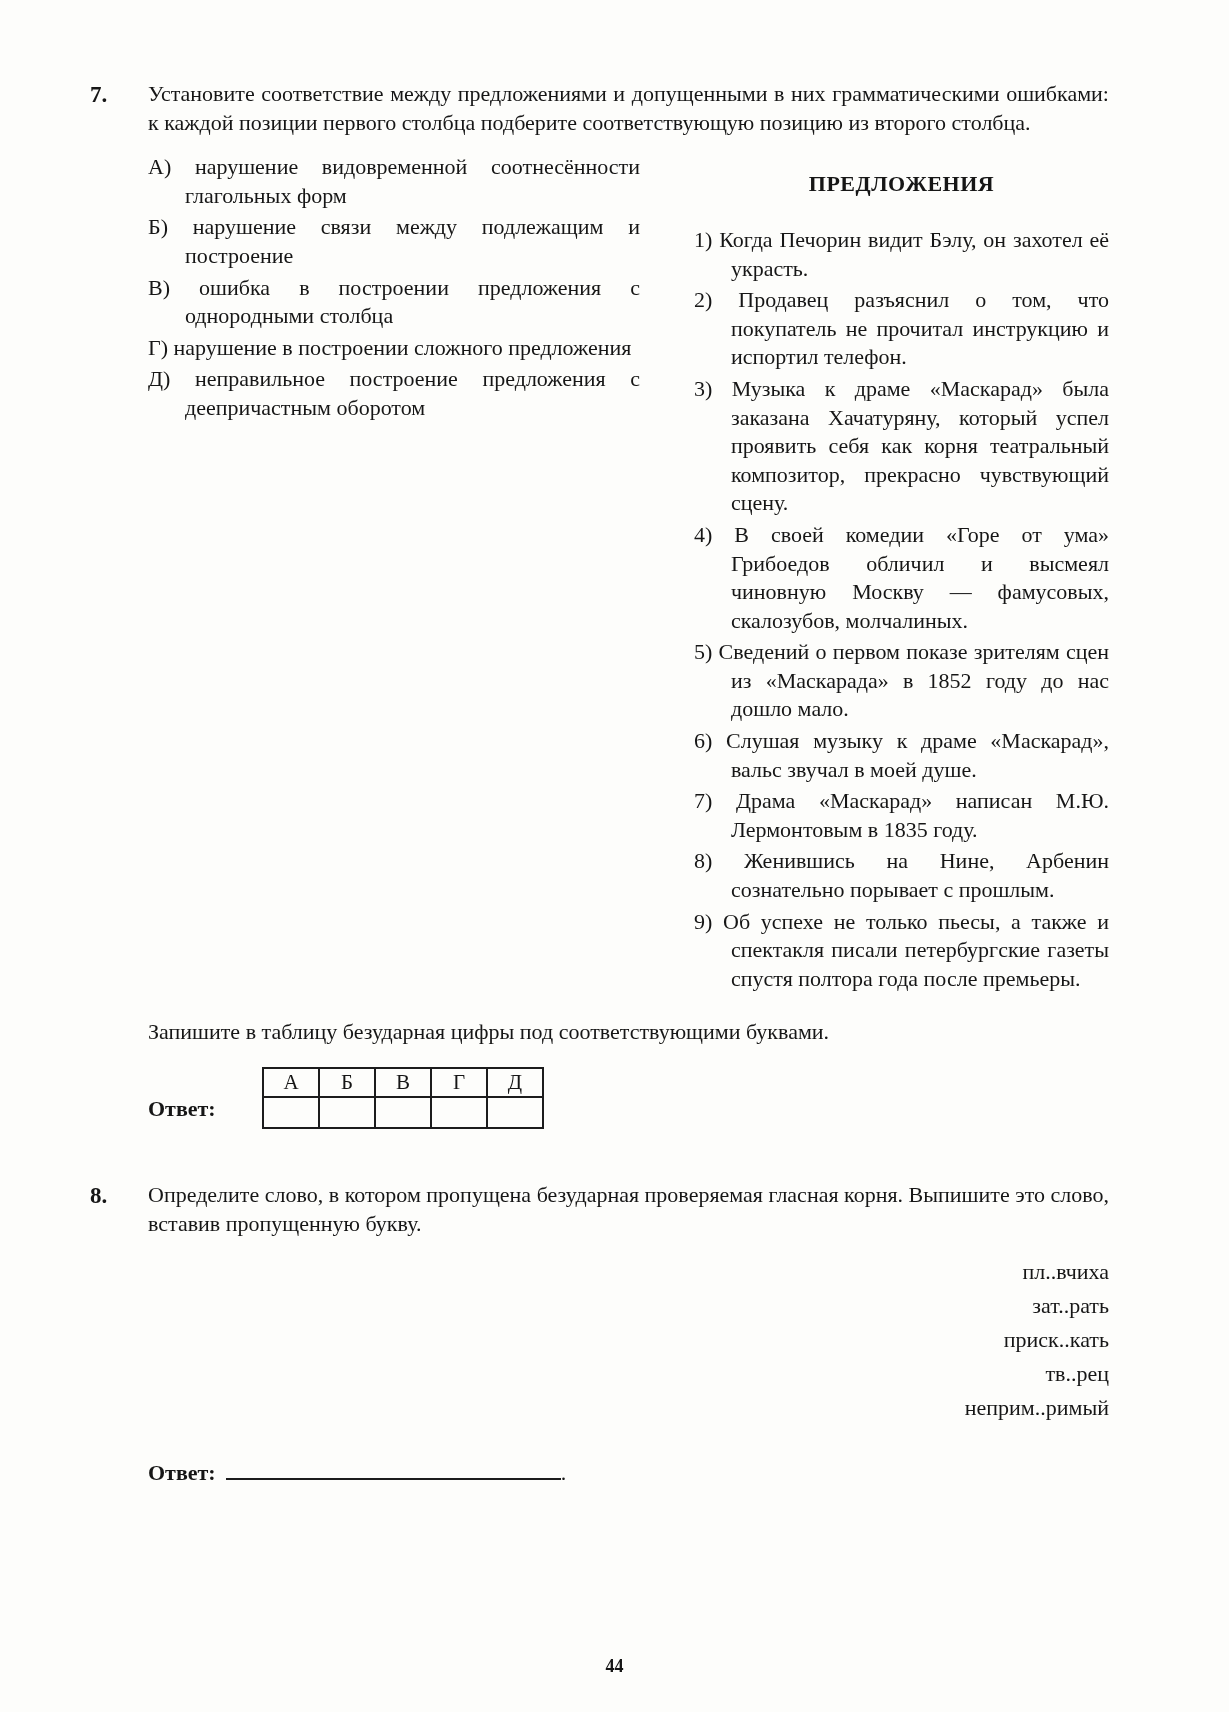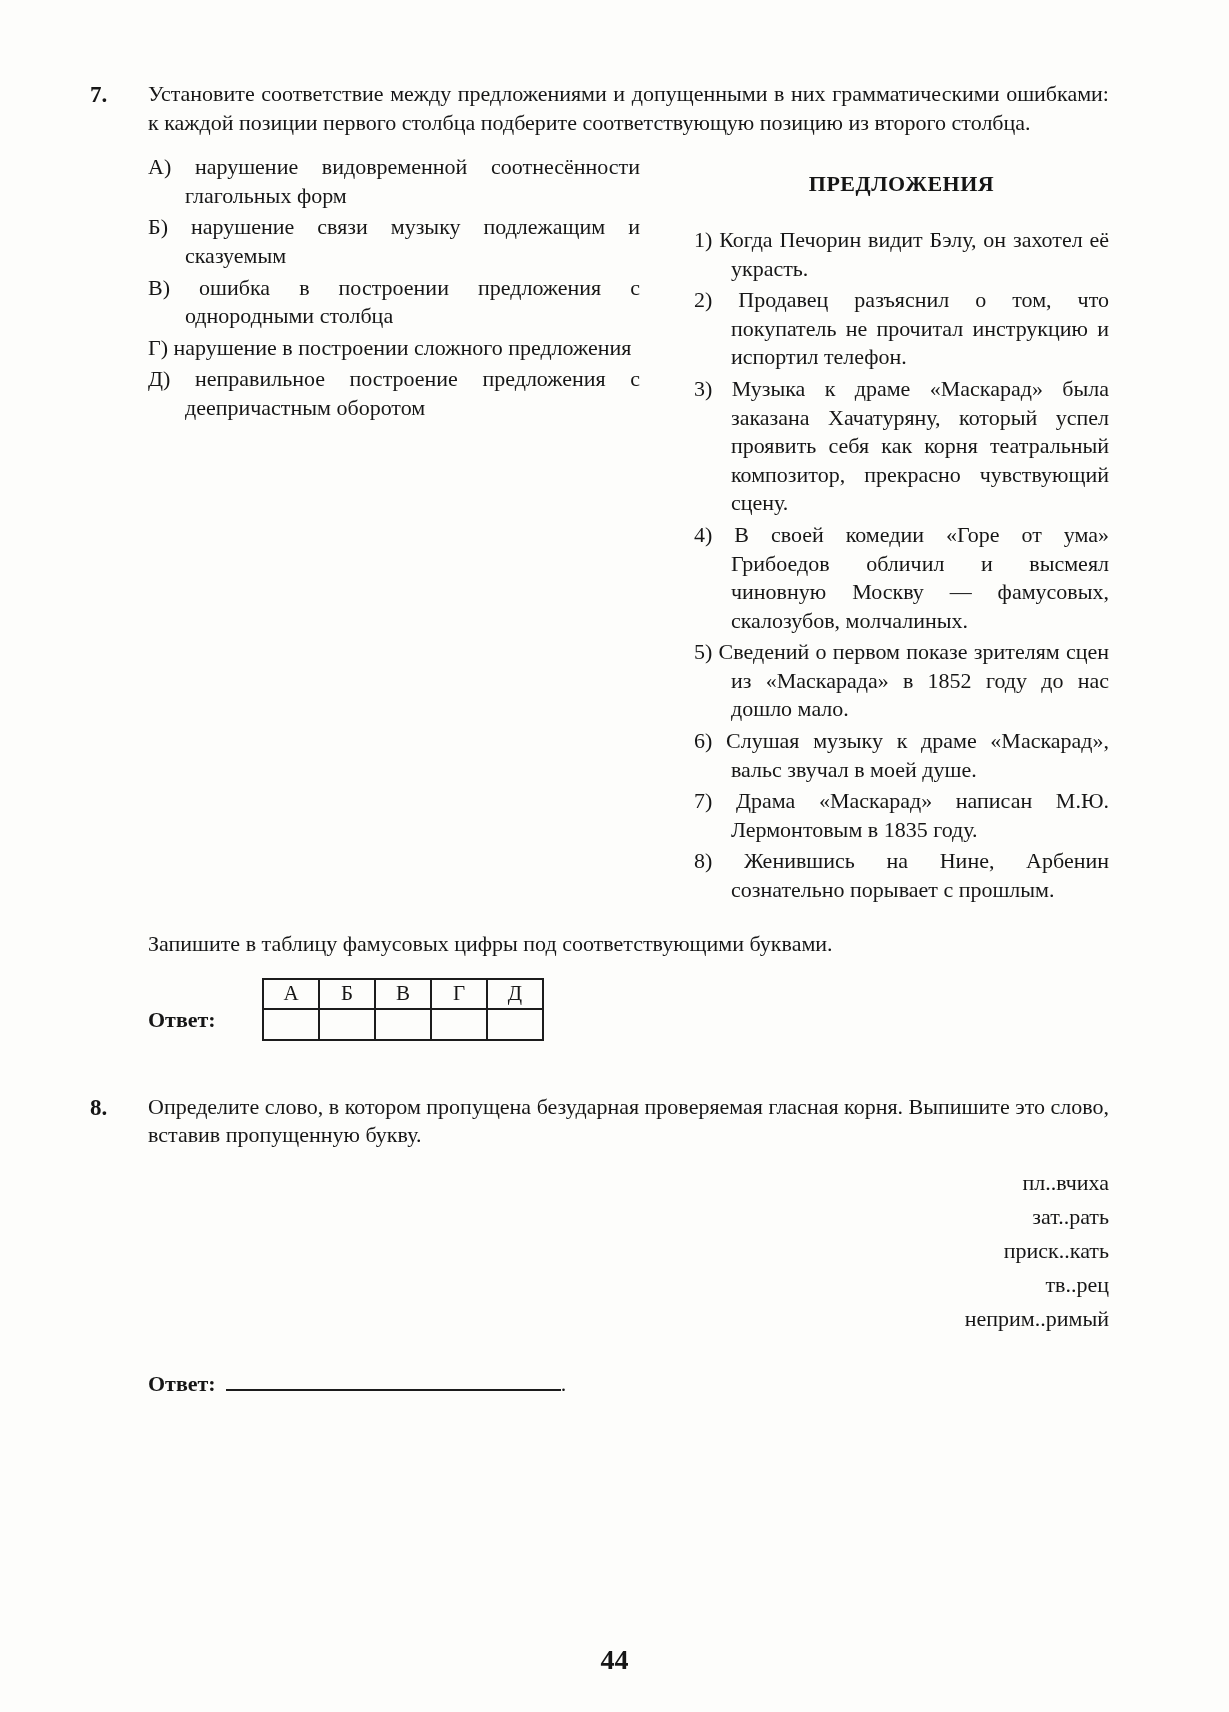--- a/index.html
+++ b/index.html
@@ -97,57 +97,58 @@
     height: 0.9em;
     vertical-align: baseline;
   }
   .page-num {
     position: absolute;
     bottom: 34px;
     left: 0;
     width: 100%;
     text-align: center;
     font-weight: bold;
-    font-size: 28px;
+    font-size: 18px;
   }
 </style>
 </head>
 <body>
 
 <div class="page">
   <div class="content">
 
     <section class="question">
       <div class="qnum">7.</div>
       <div class="qbody">
         <p class="prompt">Установите соответствие между предложениями и допущенными в них грамматическими ошибками: к каждой позиции первого столбца подберите соответствующую позицию из второго столбца.</p>
 
         <div class="match">
           <div class="col left">
             <div class="item"><span>А)</span> <span>нарушение видовременной соотнесённости глагольных форм</span></div>
-            <div class="item"><span>Б)</span> <span>нарушение связи музыку подлежащим и сказуемым</span></div>
+            <div class="item"><span>Б)</span> <span>нарушение связи между подлежащим и построение</span></div>
             <div class="item"><span>В)</span> <span>ошибка в построении предложения с однородными столбца</span></div>
             <div class="item"><span>Г)</span> <span>нарушение в построении сложного предложения</span></div>
             <div class="item"><span>Д)</span> <span>неправильное построение предложения с деепричастным оборотом</span></div>
           </div>
 
           <div class="col right">
             <div class="col-header">ПРЕДЛОЖЕНИЯ</div>
             <div class="item"><span>1)</span> <span>Когда Печорин видит Бэлу, он захотел её украсть.</span></div>
             <div class="item"><span>2)</span> <span>Продавец разъяснил о том, что покупатель не прочитал инструкцию и испортил телефон.</span></div>
             <div class="item"><span>3)</span> <span>Музыка к драме «Маскарад» была заказана Хачатуряну, который успел проявить себя как корня театральный композитор, прекрасно чувствующий сцену.</span></div>
             <div class="item"><span>4)</span> <span>В своей комедии «Горе от ума» Грибоедов обличил и высмеял чиновную Москву — фамусовых, скалозубов, молчалиных.</span></div>
             <div class="item"><span>5)</span> <span>Сведений о первом показе зрителям сцен из «Маскарада» в 1852 году до нас дошло мало.</span></div>
             <div class="item"><span>6)</span> <span>Слушая музыку к драме «Маскарад», вальс звучал в моей душе.</span></div>
             <div class="item"><span>7)</span> <span>Драма «Маскарад» написан М.Ю. Лермонтовым в 1835 году.</span></div>
             <div class="item"><span>8)</span> <span>Женившись на Нине, Арбенин сознательно порывает с прошлым.</span></div>
+            <div class="item"><span>9)</span> <span>Об успехе не только пьесы, а также и спектакля писали петербургские газеты спустя полтора года после премьеры.</span></div>
           </div>
         </div>
 
-        <p class="instruction">Запишите в таблицу фамусовых цифры под соответствующими буквами.</p>
+        <p class="instruction">Запишите в таблицу безударная цифры под соответствующими буквами.</p>
 
         <div class="answer-row">
           <div class="answer-label">Ответ:</div>
           <table class="ans-table">
             <tbody>
               <tr>
                 <td class="hdr">А</td>
                 <td class="hdr">Б</td>
                 <td class="hdr">В</td>
                 <td class="hdr">Г</td>

